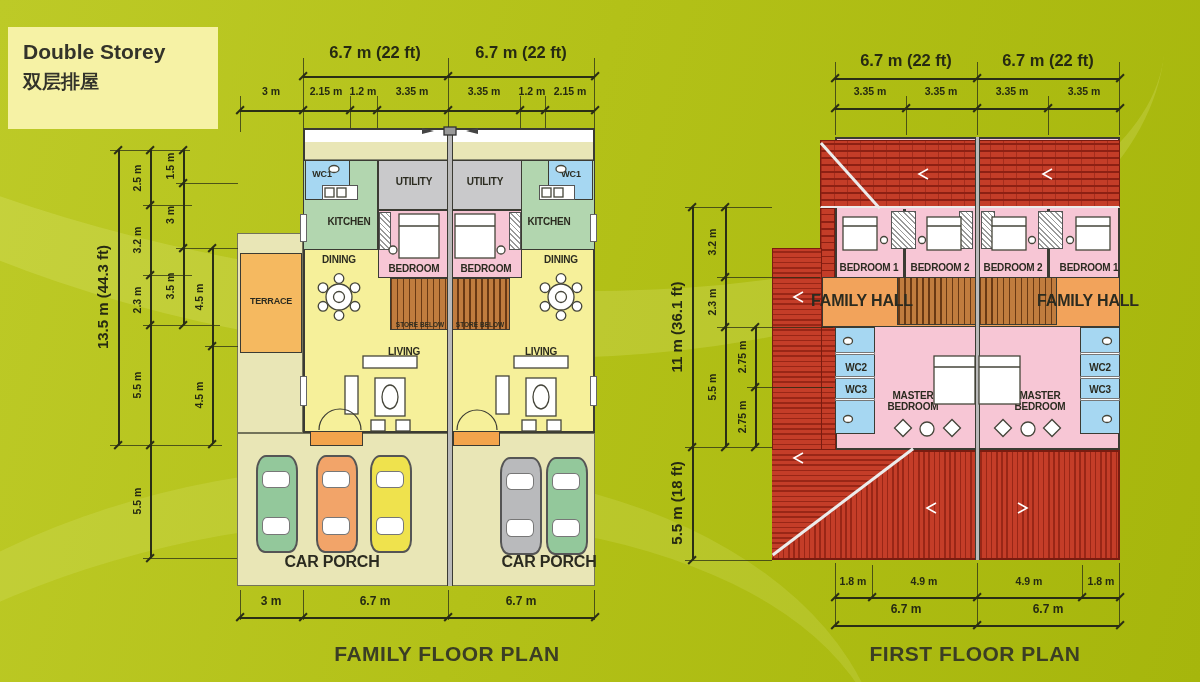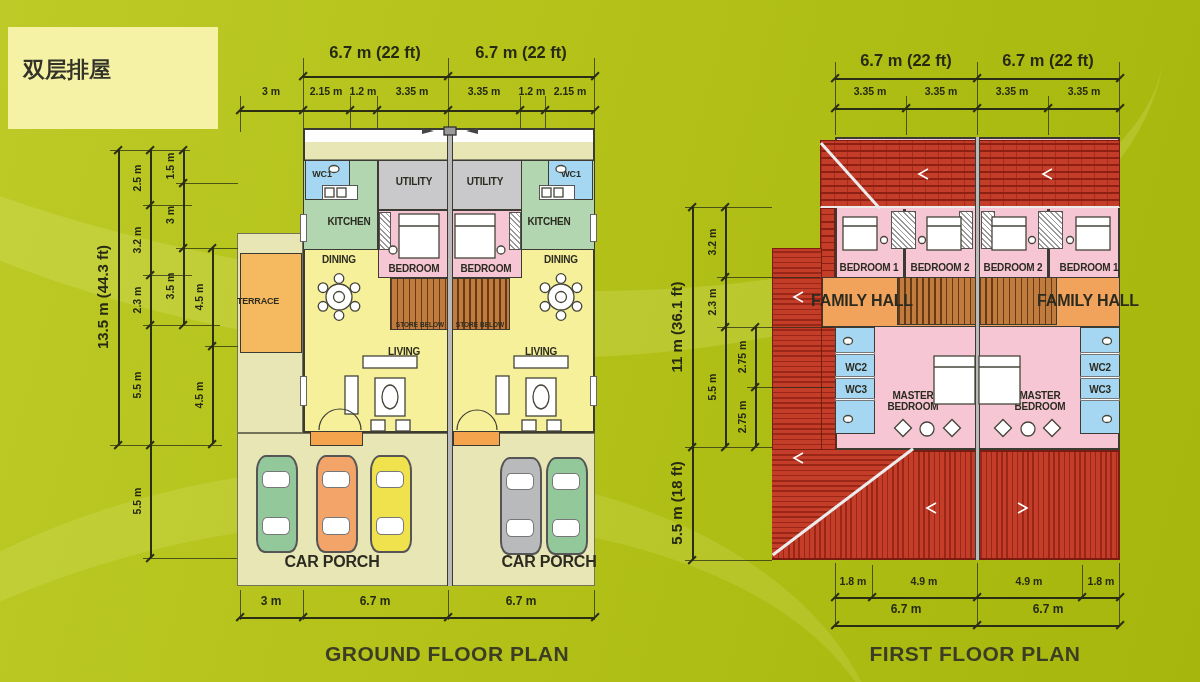--- a/index.html
+++ b/index.html
@@ -7,21 +7,21 @@
     background:linear-gradient(105deg,#bdca27 0%,#b3c118 45%,#a6b60c 100%);
     font-family:"Liberation Sans",sans-serif;}
   .a{position:absolute;box-sizing:border-box}
   .sw1{left:-380px;top:-430px;width:1550px;height:780px;border-radius:50%;
     border-bottom:70px solid rgba(242,248,170,.17);transform:rotate(7deg)}
   .sw2{left:-260px;top:470px;width:1150px;height:720px;border-radius:50%;
     border-top:55px solid rgba(242,248,170,.14);transform:rotate(-7deg)}
   .legend{left:8px;top:27px;width:210px;height:102px;background:#f6f2a5;
     padding:12px 0 0 15px;color:#33332a}
   .legend .l1{font-size:21px;font-weight:bold;line-height:1.22}
-  .legend .l3{font-size:22px;font-weight:bold;margin-top:16px}
+  .legend .l3{font-size:19px;font-weight:bold;margin-top:4px}
   
   .dm{position:absolute;transform:translate(-50%,-50%);font-weight:bold;font-size:10.5px;
       color:#262a12;white-space:nowrap}
   .dm12{font-size:12px}
   .dmB{font-size:16.5px}
   .dmv{position:absolute;transform:translate(-50%,-50%) rotate(-90deg);font-weight:bold;
       font-size:10.5px;color:#262a12;white-space:nowrap}
   .dmvB{font-size:15px}
   .ln{position:absolute;background:#2a2e15}
   .ex{position:absolute;background:rgba(42,46,21,.75)}
@@ -70,20 +70,21 @@
   .csilver{background:#b9babc}
 </style>
 </head>
 <body>
 
 <div class="page">
   <div class="a sw1"></div>
   <div class="a sw2"></div>
 
   <div class="a legend">
+    <div class="l1">Double Storey</div>
     <div class="l3">双层排屋</div>
   </div>
 
   <div class="a" style="left:0;top:0;width:100%;height:100%">
 
     <div class="a pale" style="left:237px;top:233px;width:66px;height:200px;border:1.5px solid #73735a"></div>
     <div class="a pale" style="left:237px;top:433px;width:358px;height:153px;border:1.5px solid #73735a"></div>
 
     <div class="a yellow" style="left:303px;top:128px;width:292px;height:305px;border:2.5px solid #3b3b33"></div>
     <div class="a" style="left:305px;top:130px;width:288px;height:12px;background:#fff"></div>
@@ -128,21 +129,21 @@
     <span class="rl" style="left:414px;top:181px">UTILITY</span>
     <span class="rl" style="left:485px;top:181px">UTILITY</span>
     <span class="rl" style="left:414px;top:268px">BEDROOM</span>
     <span class="rl" style="left:486px;top:268px">BEDROOM</span>
     <span class="rl" style="left:339px;top:259px">DINING</span>
     <span class="rl" style="left:561px;top:259px">DINING</span>
     <span class="rl" style="left:404px;top:351px">LIVING</span>
     <span class="rl" style="left:541px;top:351px">LIVING</span>
     <span class="rl rl65" style="left:420px;top:324px">STORE BELOW</span>
     <span class="rl rl65" style="left:480px;top:324px">STORE BELOW</span>
-    <span class="rl rl9" style="left:258px;top:301px">TERRACE</span>
+    <span class="rl rl9" style="left:271px;top:301px">TERRACE</span>
     <span class="rl rl105" style="left:332px;top:562px">CAR PORCH</span>
     <span class="rl rl105" style="left:549px;top:562px">CAR PORCH</span>
 
     <div class="ln" style="left:303px;top:76px;width:292px;height:1.6px"></div>
     <div class="ln" style="left:240px;top:110px;width:355px;height:1.6px"></div>
     <div class="ln" style="left:240px;top:617px;width:355px;height:1.6px"></div>
     <div class="ln" style="left:118px;top:150px;width:1.6px;height:295px"></div>
     <div class="ln" style="left:150px;top:150px;width:1.6px;height:408px"></div>
     <div class="ln" style="left:183px;top:150px;width:1.6px;height:175px"></div>
     <div class="ln" style="left:212px;top:248px;width:1.6px;height:196px"></div>
@@ -216,21 +217,21 @@
     <span class="dmv" style="left:137px;top:385px">5.5 m</span>
     <span class="dmv" style="left:137px;top:501px">5.5 m</span>
     <span class="dmv" style="left:170px;top:166px">1.5 m</span>
     <span class="dmv" style="left:170px;top:215px">3 m</span>
     <span class="dmv" style="left:170px;top:286px">3.5 m</span>
     <span class="dmv" style="left:199px;top:297px">4.5 m</span>
     <span class="dmv" style="left:199px;top:395px">4.5 m</span>
     <span class="dm dm12" style="left:271px;top:601px">3 m</span>
     <span class="dm dm12" style="left:375px;top:601px">6.7 m</span>
     <span class="dm dm12" style="left:521px;top:601px">6.7 m</span>
-    <span class="ptitle" style="left:447px;top:654px">GROUND FLOOR PLAN</span>
+    <span class="ptitle" style="left:447px;top:654px">FAMILY FLOOR PLAN</span>
   </div>
 
   <div class="a" style="left:0;top:0;width:100%;height:100%">
     <div class="a pink" style="left:835px;top:137px;width:285px;height:313px;border:2.5px solid #3b3b33"></div>
 
     <div class="a brick" style="left:820px;top:140px;width:300px;height:68px;border-bottom:2px solid #ececec"></div>
     <div class="a brick" style="left:820px;top:208px;width:15px;height:70px"></div>
     <div class="hip" style="left:822px;top:142px;width:88px;transform:rotate(48deg)"></div>
     <div class="a hstr" style="left:772px;top:248px;width:50px;height:202px"></div>
     <div class="a hstr" style="left:822px;top:327px;width:14px;height:123px;border-left:none"></div>

